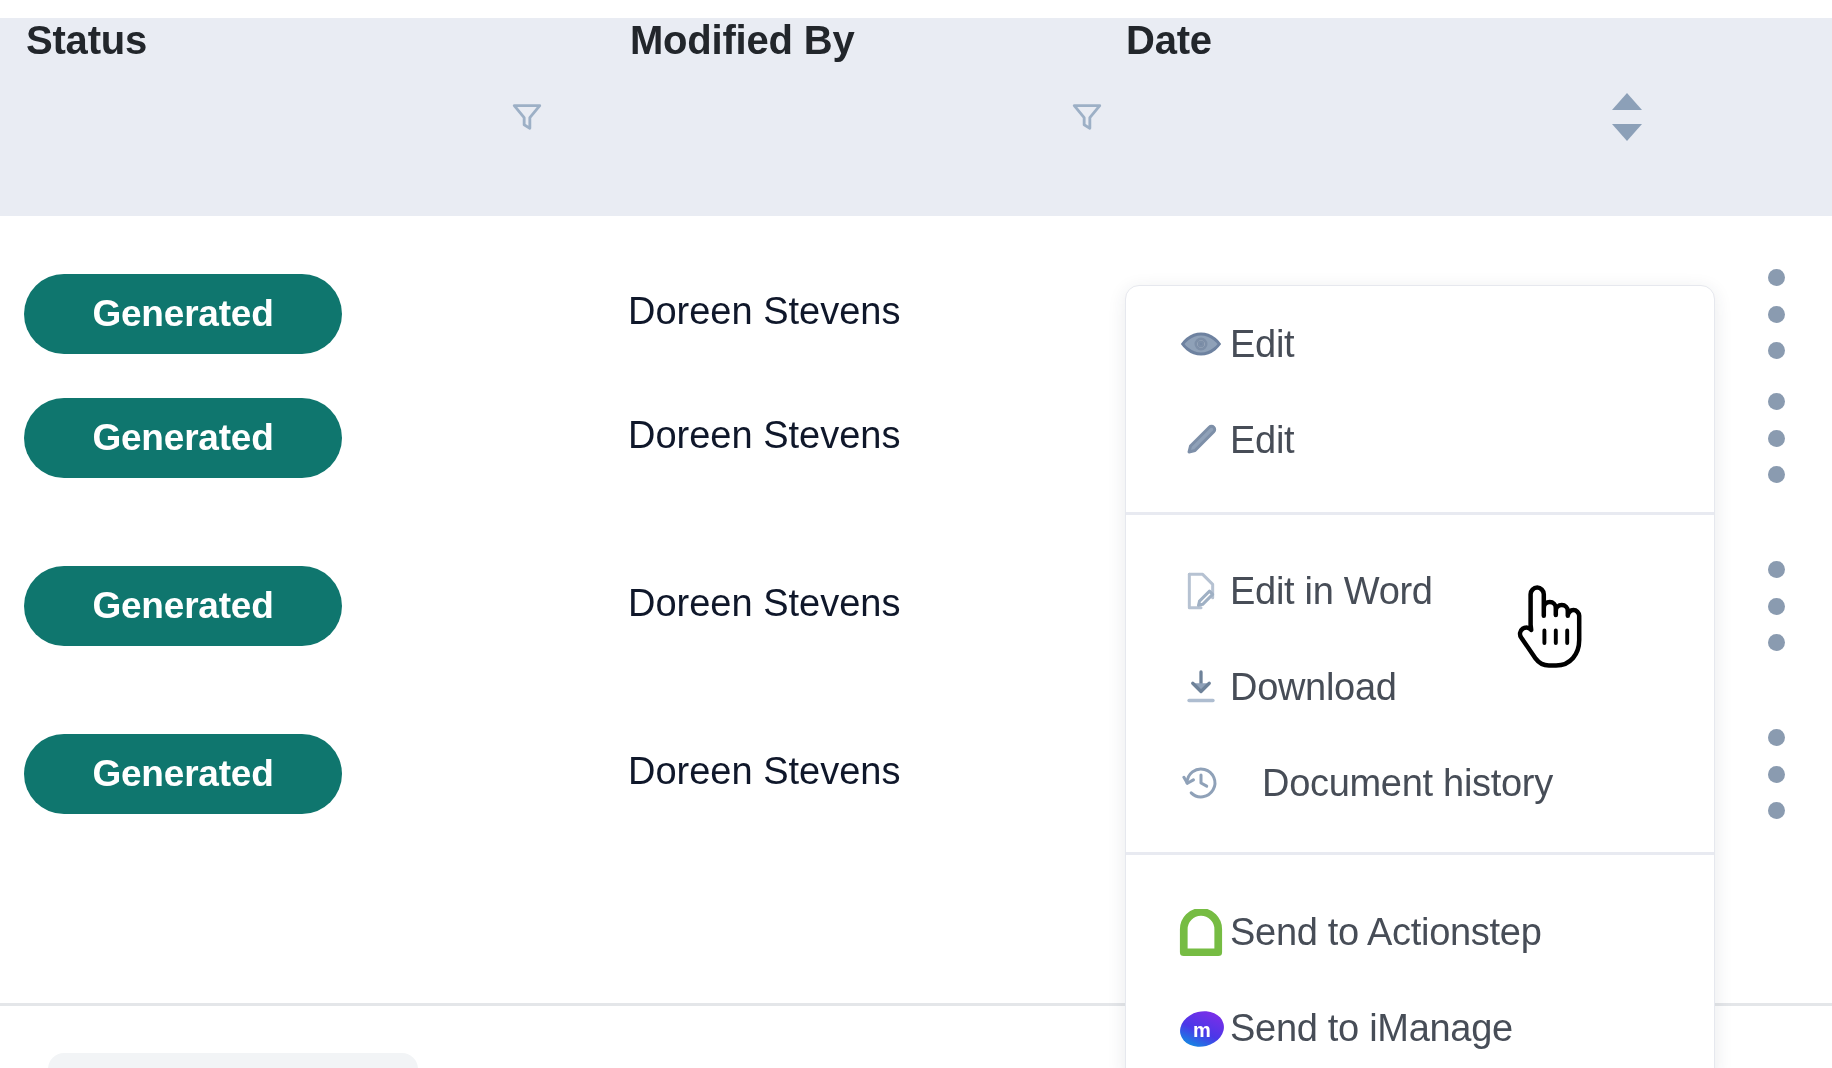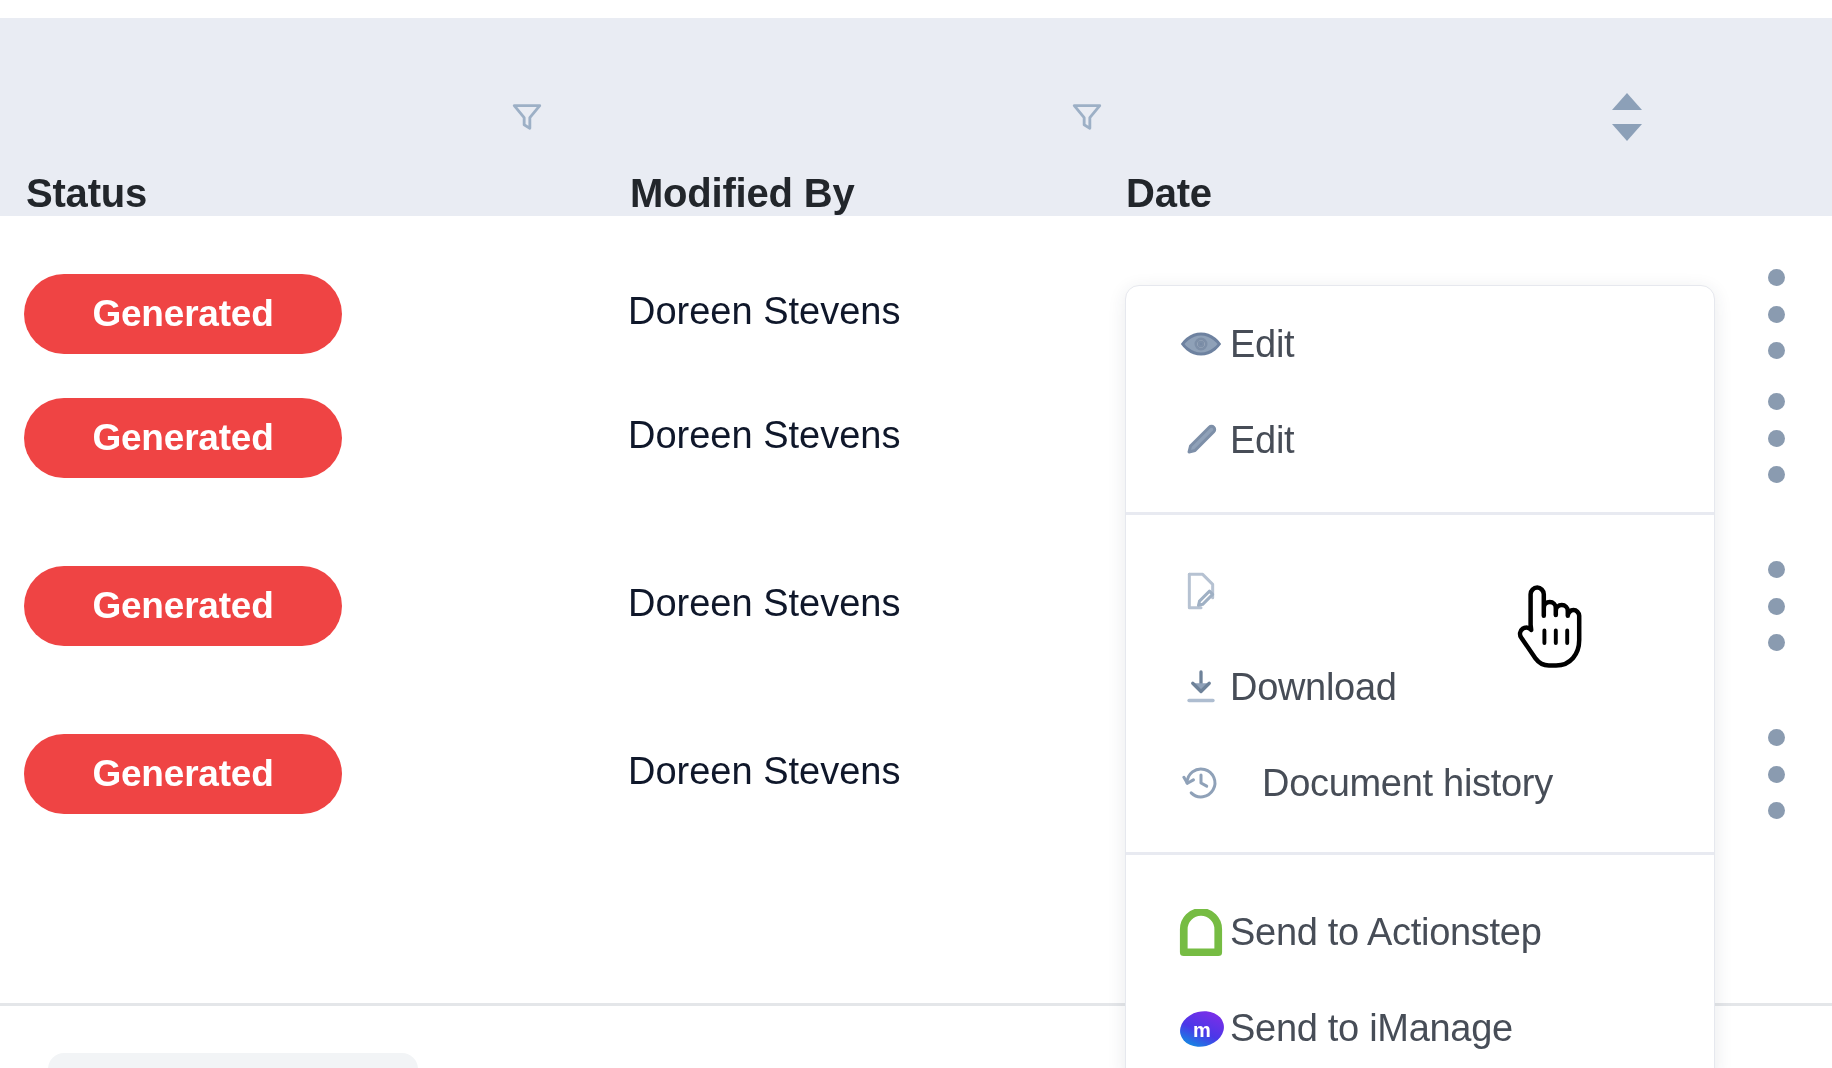--- a/index.html
+++ b/index.html
@@ -25,21 +25,21 @@
     top: 18px;
     width: 1832px;
     height: 198px;
     background: #e9ecf3;
   }
   .header-cell {
     position: absolute;
     top: 0;
     height: 198px;
     display: flex;
-    align-items: flex-end;
+    align-items: flex-start;
   }
   .header-label {
     font-size: 40px;
     font-weight: 700;
     color: #22262b;
     letter-spacing: -0.2px;
     white-space: nowrap;
   }
   .hc-status  { left: 26px;  }
   .hc-modby   { left: 630px; }
@@ -95,21 +95,21 @@
     height: 3px;
     background: #e4e6e9;
   }
 
   .badge {
     position: absolute;
     left: 24px;
     width: 318px;
     height: 80px;
     border-radius: 40px;
-    background: #ef4444;
+    background: #0f766e;
     display: flex;
     align-items: center;
     justify-content: center;
     cursor: pointer;
   }
   .badge-text {
     font-size: 37px;
     font-weight: 700;
     color: #ffffff;
     letter-spacing: -0.2px;
@@ -345,20 +345,21 @@
     <div class="menu-divider" style="top:226px;"></div>
 
     <div class="menu-item" style="top:255px;">
       <span class="menu-icon">
         <svg width="34" height="40" viewBox="0 0 20 24" fill="none" stroke="#b6c2d2" stroke-width="1.8" stroke-linecap="round" stroke-linejoin="round">
           <path d="M3 2h8l6 6v8"></path>
           <path d="M3 2v20h7"></path>
           <path d="M17 14l-6 6-2.5.6.6-2.5 6-6z" stroke="#9fb0c4"></path>
         </svg>
       </span>
+      <span class="menu-label">Edit in Word</span>
     </div>
 
     <div class="menu-item" style="top:351px;">
       <span class="menu-icon">
         <svg width="34" height="36" viewBox="0 0 22 24" fill="none" stroke="#8fa1b8" stroke-width="2.2" stroke-linecap="round" stroke-linejoin="round">
           <path d="M11 2v12" stroke="#6e8299"></path>
           <path d="M5.5 9.5L11 15l5.5-5.5" fill="#8fa1b8" stroke="#6e8299"></path>
           <path d="M3 21h16" stroke="#aebdd0"></path>
         </svg>
       </span>

